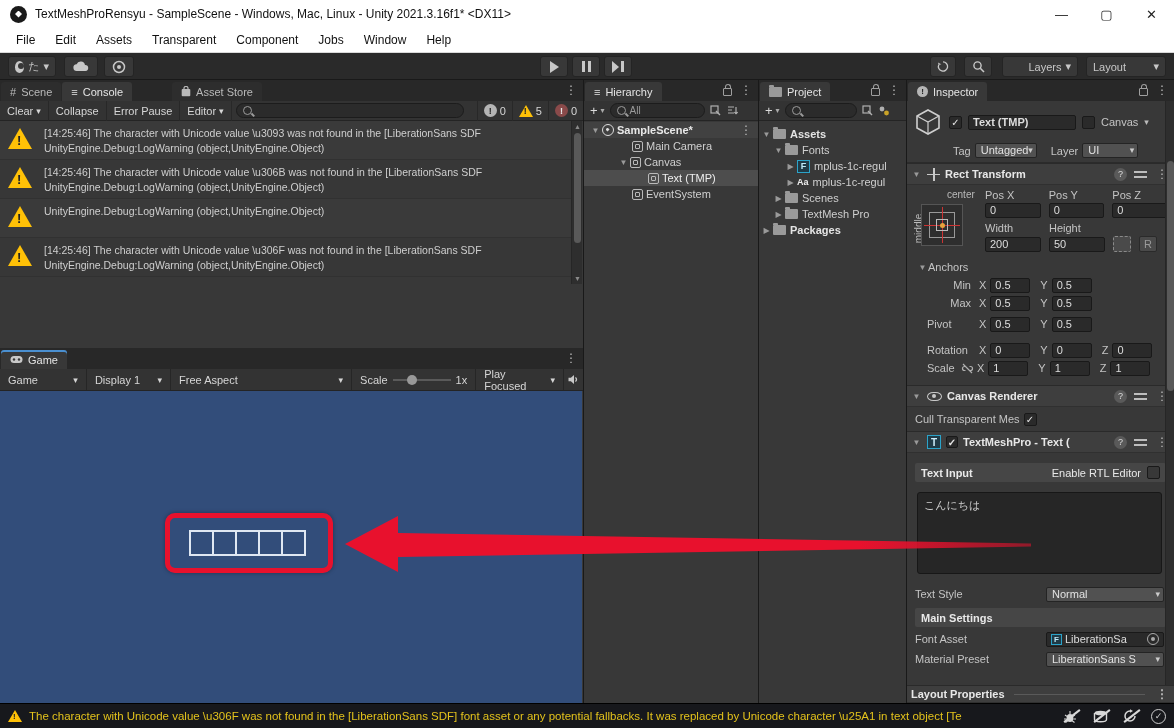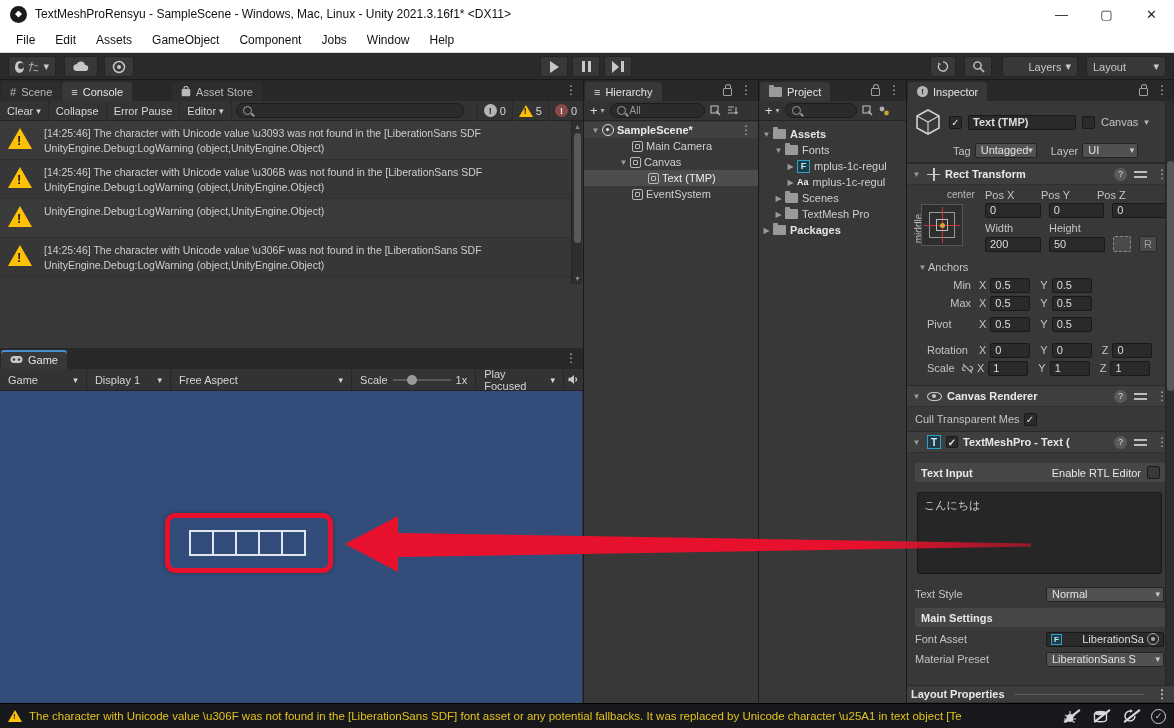--- a/index.html
+++ b/index.html
@@ -150,21 +150,21 @@
       <span class="win-btn">—</span>
       <span class="win-btn">▢</span>
       <span class="win-btn">✕</span>
     </div>
   </div>
 
   <div class="menubar">
     <span class="menu-item">File</span>
     <span class="menu-item">Edit</span>
     <span class="menu-item">Assets</span>
-    <span class="menu-item">GameObject</span>
+    <span class="menu-item">Transparent</span>
     <span class="menu-item">Component</span>
     <span class="menu-item">Jobs</span>
     <span class="menu-item">Window</span>
     <span class="menu-item">Help</span>
   </div>
 
   <div class="toolbar">
     <div class="tb-btn" style="left:8px; width:48px;">
       <span class="person-ico"></span>
       <span>た</span>
@@ -524,21 +524,21 @@
       <div style="position:absolute; left:40px; top:4px; font-size:10px; color:#bbb;">center</div>
       <div style="position:absolute; left:-3px; top:38px; font-size:10px; color:#bbb; transform:rotate(-90deg);">middle</div>
       <div class="anchor-widget" style="position:absolute; left:14px; top:19px;">
         <span class="outer"></span>
           <span class="hline"></span>
           <span class="vline"></span>
           <span class="inner"></span>
           <span class="dot"></span>
       </div>
       <div style="margin-left:72px;">
-        <div style="display:flex; color:#c4c4c4;">
+        <div style="display:flex; gap:8px; color:#c4c4c4;">
           <span style="width:56px;">Pos X</span>
           <span style="width:56px;">Pos Y</span>
           <span style="width:56px;">Pos Z</span>
         </div>
         <div style="display:flex; gap:8px; margin-top:2px;">
           <span class="fld" style="width:56px;">0</span>
           <span class="fld" style="width:56px;">0</span>
           <span class="fld" style="width:56px;">0</span>
         </div>
         <div style="display:flex; gap:8px; margin-top:4px; color:#c4c4c4;">
@@ -640,21 +640,21 @@
     <div style="position:relative; height:92px; margin-top:10px;">
       <div class="textarea" style="top:0; height:82px;">こんにちは</div>
     </div>
     <div class="insp-row" style="height:20px;">
       <span>Text Style</span>
       <span class="ddl" style="width:118px; margin-left:auto; margin-right:6px;">Normal</span>
     </div>
     <div class="subhead" style="margin-top:4px;">
       <span>Main Settings</span>
     </div>
-    <div class="insp-row" style="height:20px;text-align:right;">
+    <div class="insp-row" style="height:20px;">
       <span>Font Asset</span>
       <span class="fld" style="width:118px; margin-left:auto; margin-right:6px; display:flex; align-items:center; gap:3px;">
         <span class="ficon" style="width:11px; height:11px; margin:0; font-size:8px;">F</span>
         <span style="flex:1; overflow:hidden; white-space:nowrap;">LiberationSa</span>
         <span class="obj-picker"></span>
       </span>
     </div>
     <div class="insp-row" style="height:20px;">
       <span>Material Preset</span>
       <span class="ddl" style="width:118px; margin-left:auto; margin-right:6px;">LiberationSans S</span>

